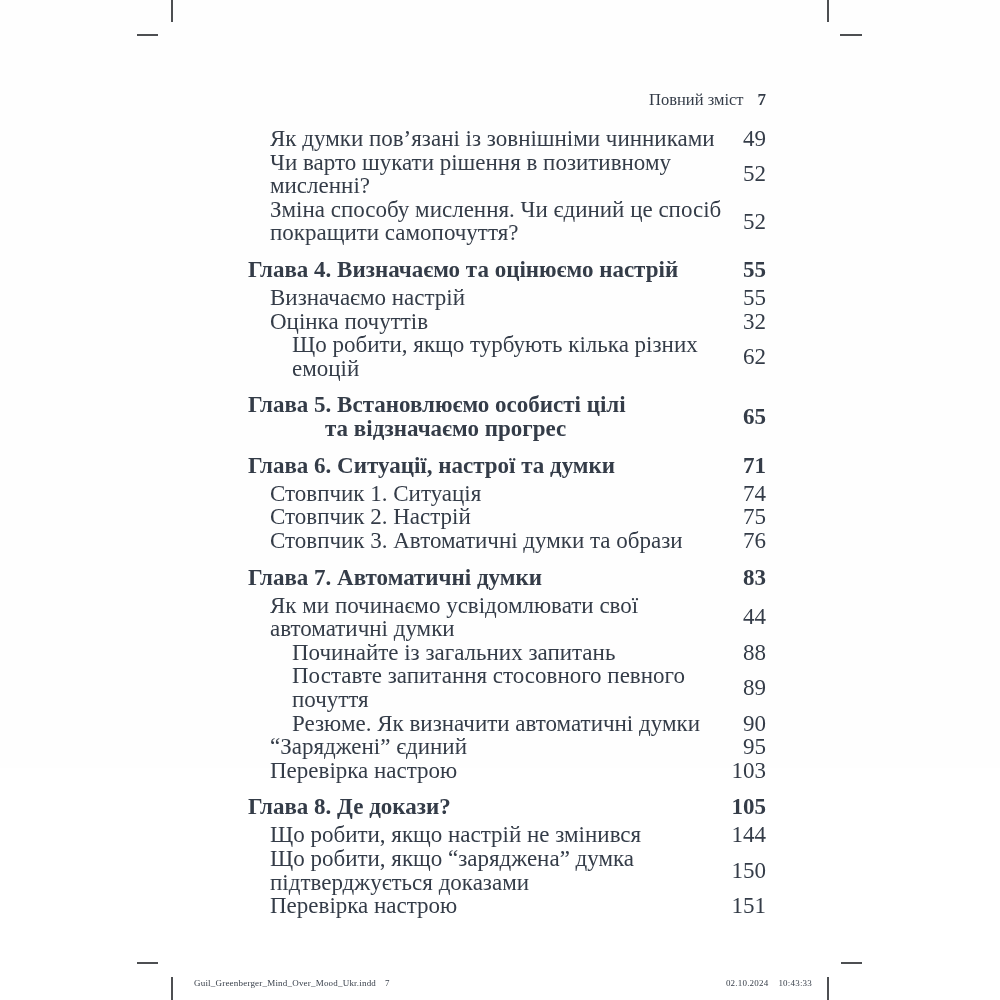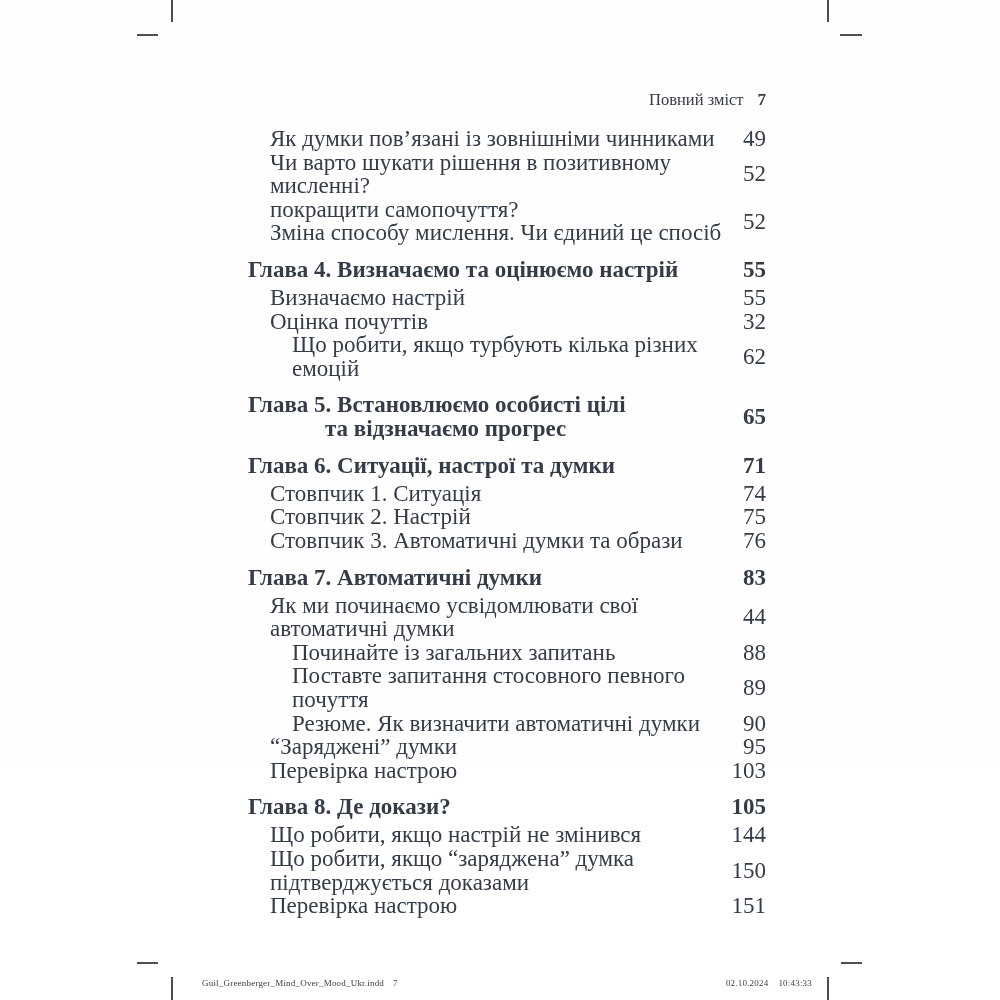--- a/index.html
+++ b/index.html
@@ -78,21 +78,21 @@
     margin-bottom: 4.5px;
   }
   .ind-ch     { padding-left: 0; }
   .ind-l1     { padding-left: 22px; }
   .ind-l2     { padding-left: 44px; }
   .ind-chcont { padding-left: 77px; }
 
   
   .footer-left {
     position: absolute;
-    left: 202px;
+    left: 194px;
     top: 977px;
     font-size: 9px;
     line-height: 12px;
     color: #39404b;
     letter-spacing: 0.2px;
     white-space: nowrap;
   }
   .footer-left .sheet-no { margin-left: 9px; }
   .footer-right {
     position: absolute;
@@ -133,22 +133,22 @@
         <span class="pg">49</span>
       </div>
       <div class="toc-row l1">
         <div class="lines">
           <div class="line ind-l1">Чи варто шукати рішення в позитивному мисленні?</div>
         </div>
         <span class="pg">52</span>
       </div>
       <div class="toc-row l1">
         <div class="lines">
+          <div class="line ind-l1">Зміна способу мислення. Чи єдиний це спосіб</div>
           <div class="line ind-l1">покращити самопочуття?</div>
-          <div class="line ind-l1">Зміна способу мислення. Чи єдиний це спосіб</div>
         </div>
         <span class="pg">52</span>
       </div>
       <div class="toc-row chapter">
         <div class="lines">
           <div class="line ind-ch">Глава 4. Визначаємо та оцінюємо настрій</div>
         </div>
         <span class="pg">55</span>
       </div>
       <div class="toc-row l1">
@@ -226,21 +226,21 @@
         <span class="pg">89</span>
       </div>
       <div class="toc-row l2">
         <div class="lines">
           <div class="line ind-l2">Резюме. Як визначити автоматичні думки</div>
         </div>
         <span class="pg">90</span>
       </div>
       <div class="toc-row l1">
         <div class="lines">
-          <div class="line ind-l1">“Заряджені” думки</div>
+          <div class="line ind-l1">“Заряджені” єдиний</div>
         </div>
         <span class="pg">95</span>
       </div>
       <div class="toc-row l1">
         <div class="lines">
           <div class="line ind-l1">Перевірка настрою</div>
         </div>
         <span class="pg">103</span>
       </div>
       <div class="toc-row chapter">

